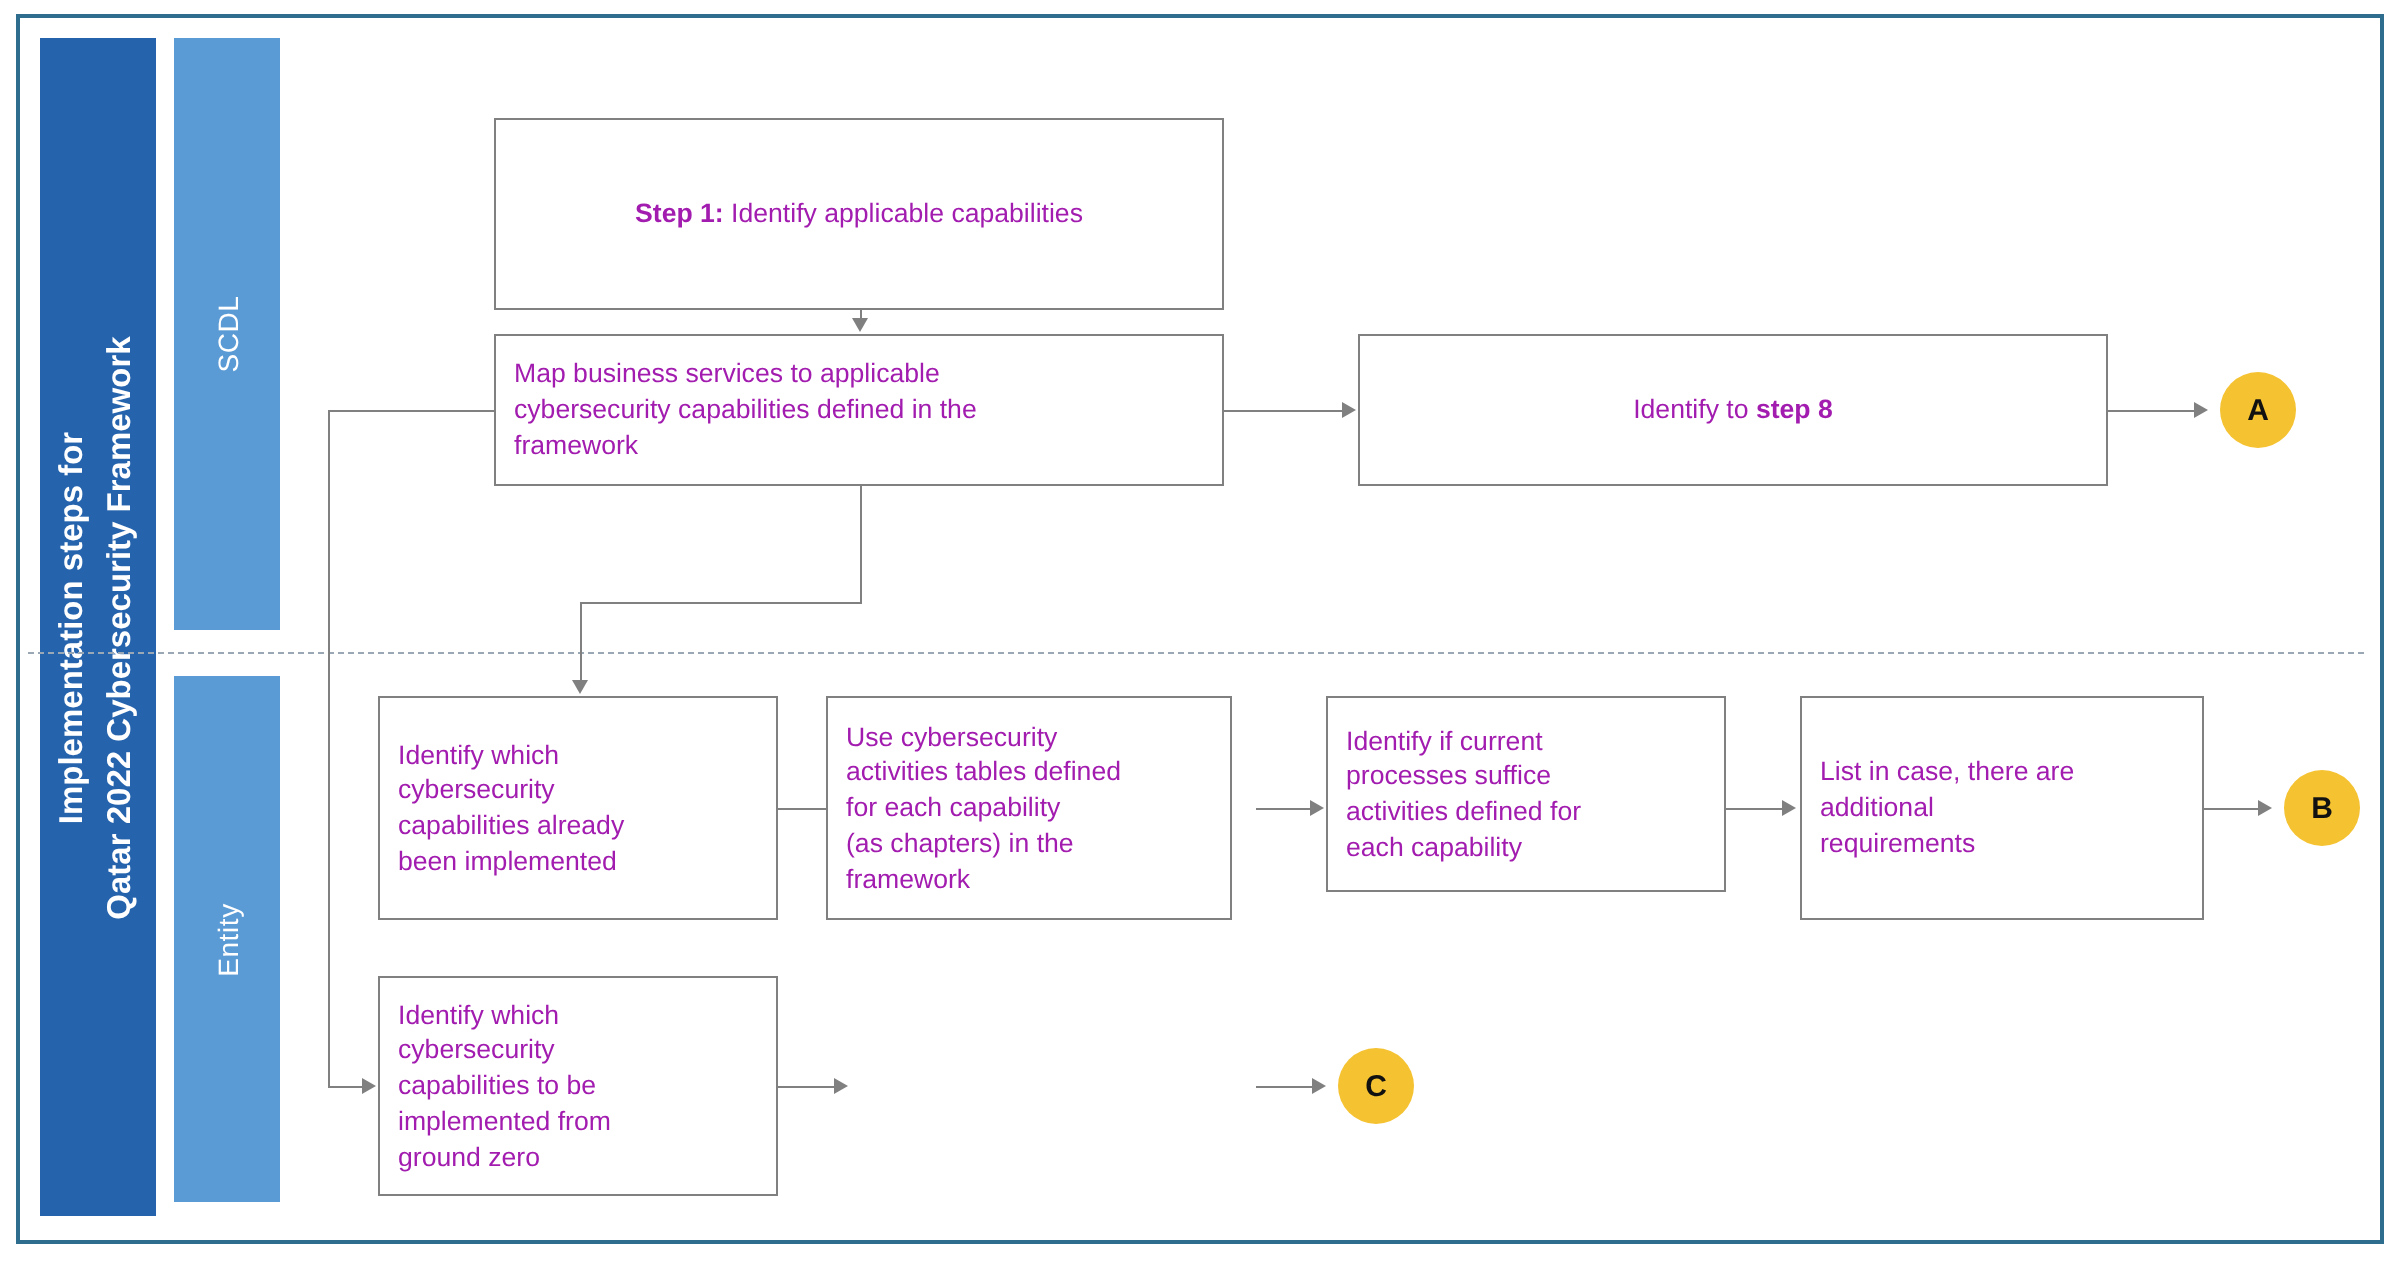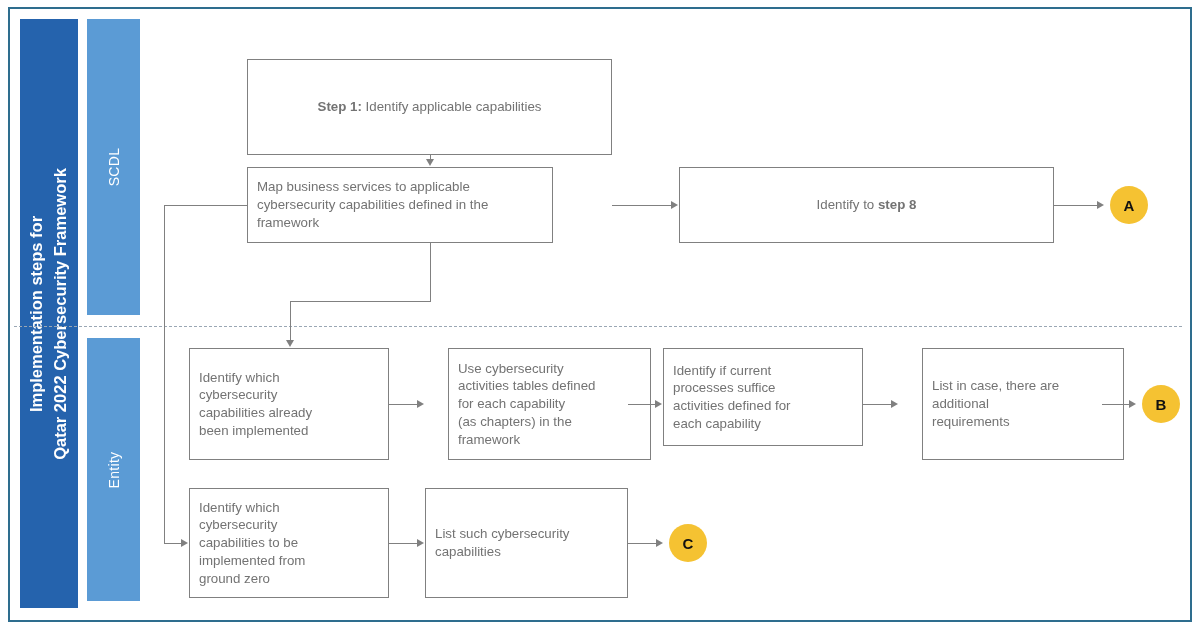--- a/index.html
+++ b/index.html
@@ -82,21 +82,21 @@
     width: 1168px;
     height: 0;
     border-top: 1.4px dashed #9aa7b4;
   }
   
   .node {
     position: absolute;
     border: 1.6px solid #808080;
     background: #ffffff;
     box-sizing: border-box;
-    color: #737373;
+    color: #a21caf;
     font-size: 13.3px;
     line-height: 1.33;
   }
   .node .node-text {
     display: block;
     padding: 0 9px;
     white-space: pre-line;
   }
   .node.align-left {
     display: flex;
@@ -175,21 +175,21 @@
 
   <div class="lane-divider"></div>
 
   <div class="node align-center" style="left:247px; top:59px; width:365px; height:96px;">
     <span class="node-text"><b>Step 1:</b><span> Identify applicable capabilities</span></span>
   </div>
 
   <div class="vline" style="left:430px; top:155px; height:5px;"></div>
   <div class="arrow-d" style="left:425.5px; top:159px;"></div>
 
-  <div class="node align-left" style="left:247px; top:167px; width:306px; height:76px;">
+  <div class="node align-left" style="left:247px; top:167px; width:365px; height:76px;">
     <span class="node-text">Map business services to applicable
 cybersecurity capabilities defined in the
 framework</span>
   </div>
 
   <div class="hline" style="left:612px; top:205px; width:60px;"></div>
   <div class="arrow-r" style="left:671px; top:200.5px;"></div>
 
   <div class="node align-center" style="left:679px; top:167px; width:375px; height:76px;">
     <span class="node-text"><span>Identify to </span><b>step 8</b></span>
@@ -215,42 +215,42 @@
   <div class="node align-left" style="left:189px; top:348px; width:200px; height:112px;">
     <span class="node-text">Identify which
 cybersecurity
 capabilities already
 been implemented</span>
   </div>
 
   <div class="hline" style="left:389px; top:404px; width:29px;"></div>
   <div class="arrow-r" style="left:417px; top:399.5px;"></div>
 
-  <div class="node align-left" style="left:448px; top:348px; width:203px; height:112px;">
+  <div class="node align-left" style="left:413px; top:348px; width:203px; height:112px;">
     <span class="node-text">Use cybersecurity
 activities tables defined
 for each capability
 (as chapters) in the
 framework</span>
   </div>
 
   <div class="hline" style="left:628px; top:404px; width:28px;"></div>
   <div class="arrow-r" style="left:655px; top:399.5px;"></div>
 
   <div class="node align-left" style="left:663px; top:348px; width:200px; height:98px;">
     <span class="node-text">Identify if current
 processes suffice
 activities defined for
 each capability</span>
   </div>
 
   <div class="hline" style="left:863px; top:404px; width:29px;"></div>
   <div class="arrow-r" style="left:891px; top:399.5px;"></div>
 
-  <div class="node align-left" style="left:900px; top:348px; width:202px; height:112px;margin-left:22px;">
+  <div class="node align-left" style="left:900px; top:348px; width:202px; height:112px;">
     <span class="node-text">List in case, there are
 additional
 requirements</span>
   </div>
 
   <div class="hline" style="left:1102px; top:404px; width:28px;"></div>
   <div class="arrow-r" style="left:1129px; top:399.5px;"></div>
 
   <div class="connector-circle" style="left:1142px; top:385px;">
     <span>B</span>
@@ -260,24 +260,20 @@
     <span class="node-text">Identify which
 cybersecurity
 capabilities to be
 implemented from
 ground zero</span>
   </div>
 
   <div class="hline" style="left:389px; top:543px; width:29px;"></div>
   <div class="arrow-r" style="left:417px; top:538.5px;"></div>
 
-  <div class="node align-left" style="left:425px; top:488px; width:203px; height:110px;">
-    <span class="node-text">List such cybersecurity
-capabilities</span>
-  </div>
 
   <div class="hline" style="left:628px; top:543px; width:29px;"></div>
   <div class="arrow-r" style="left:656px; top:538.5px;"></div>
 
   <div class="connector-circle" style="left:669px; top:524px;">
     <span>C</span>
   </div>
 
 </div>
 

